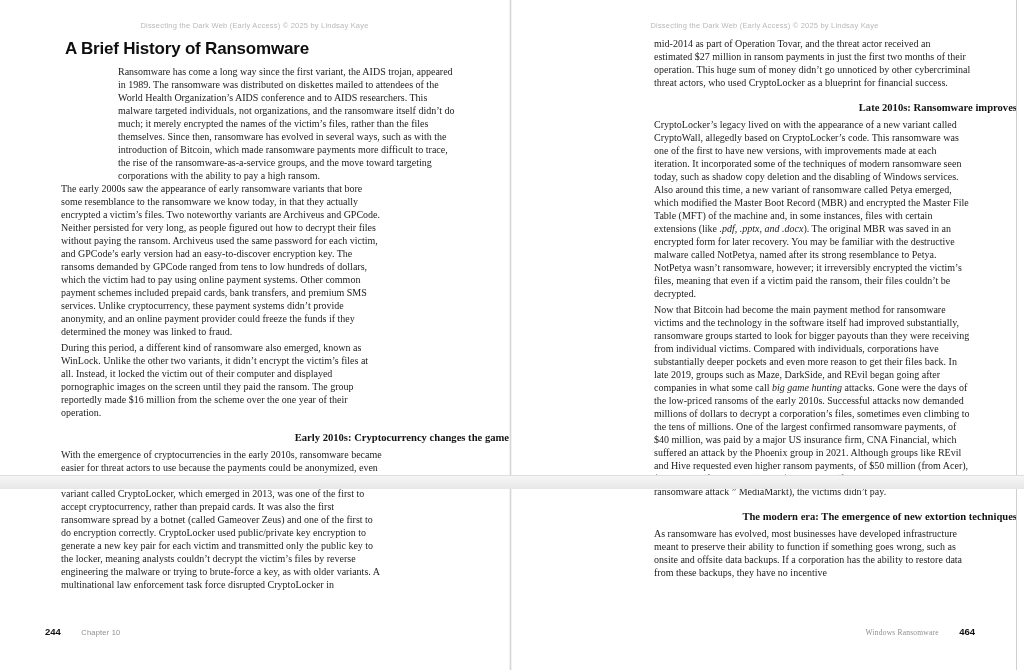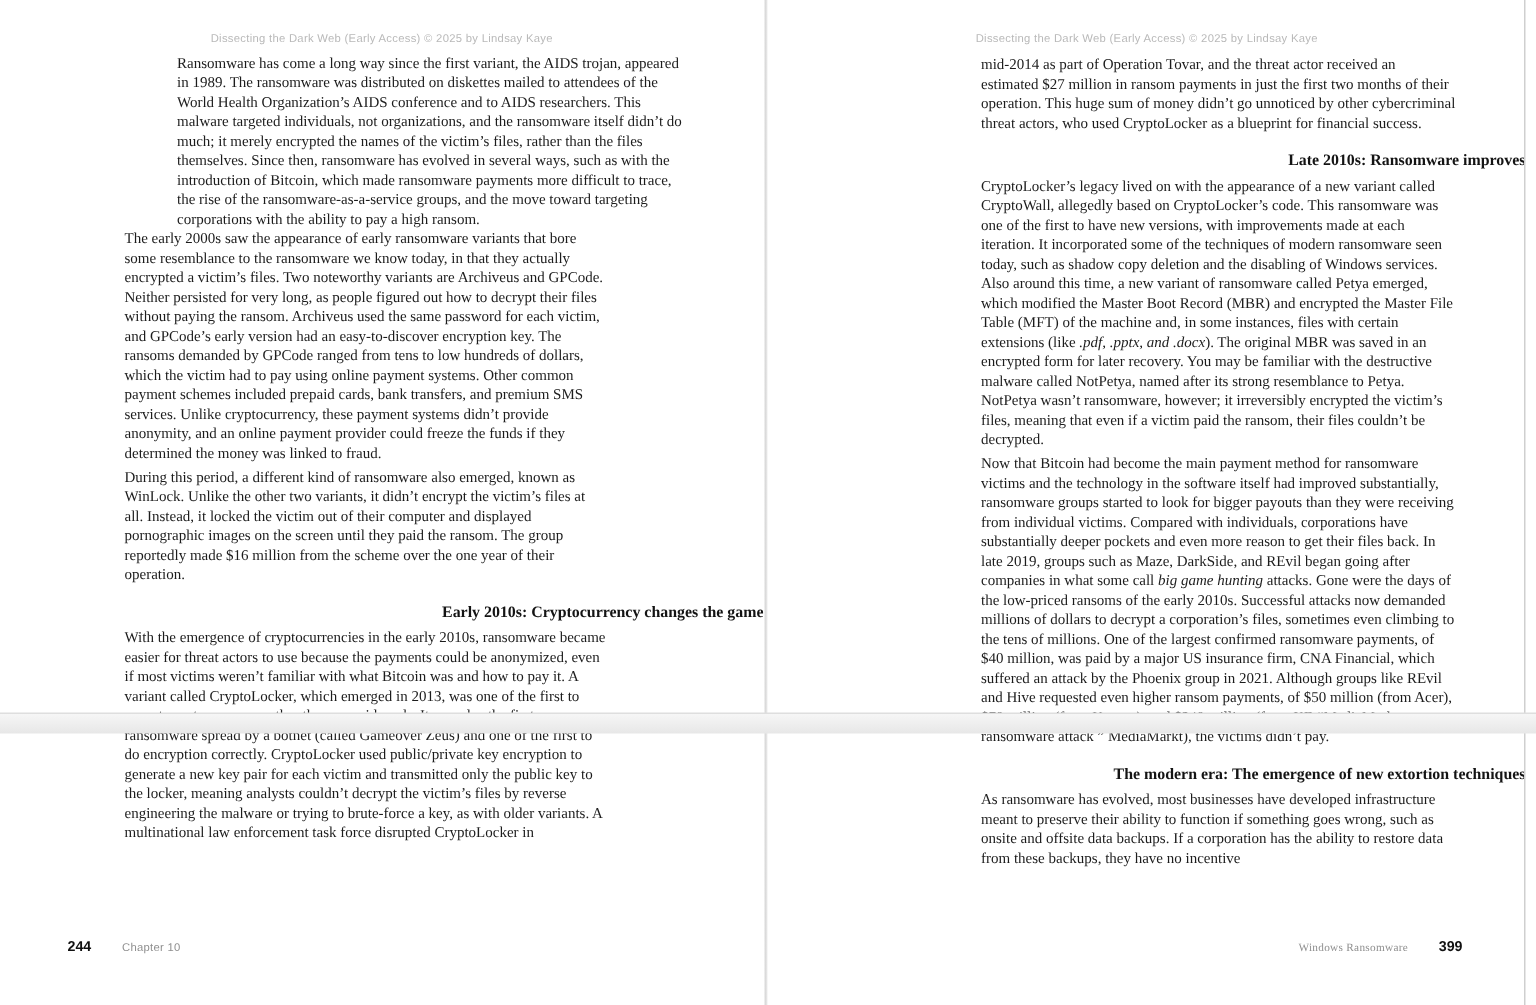--- a/index.html
+++ b/index.html
@@ -23,21 +23,21 @@
                   font-family:"Liberation Sans", sans-serif; font-size:7.5px;
                   color:#b9b9b9; letter-spacing:.2px; }
 
   .page-title { margin:9px 0 0 65px;
                 font-family:"Liberation Sans", sans-serif; font-weight:bold;
                 font-size:17px; letter-spacing:-.2px; color:#0e0e0e; }
 
   p.body { font-size:10px; line-height:13px; color:#1c1c1c;
            text-align:left; hyphens:auto; -webkit-hyphens:auto; }
   .intro      { margin:6px 0 0 118px; width:341px; }
-  .sub-para   { margin:0 0 3px 83px; width:322px; }
+  .sub-para   { margin:0 0 3px 61px; width:322px; }
   .sub-para-r { margin:0 0 3px 142px; width:317px; }
   .cont-para  { margin:7px 0 0 142px; width:317px; }
 
   h3.subhead   { margin:13px 0 5px 121px; font-size:10.6px; font-weight:bold; color:#141414;text-align:right; }
   h3.subhead-r { margin-left:125px; }
 
   em { font-style:italic; }
 
   .footer { position:absolute; bottom:17px;
             font-family:"Liberation Sans", sans-serif; }
@@ -49,20 +49,21 @@
   .footer-right .foot-label { margin-right:16px;font-family:Liberation Serif, serif; }
 </style>
 </head>
 <body>
 
 <div class="spread">
 
   <div class="page page-left">
     <div class="running-head">Dissecting the Dark Web (Early Access) © 2025 by Lindsay Kaye</div>
 
+    <h1 class="page-title">A Brief History of Ransomware</h1>
 
     <p class="body intro">Ransomware has come a long way since the first variant, the AIDS trojan, appeared in 1989. The ransomware was distributed on diskettes mailed to attendees of the World Health Organization’s AIDS conference and to AIDS researchers. This malware targeted individuals, not organizations, and the ransomware itself didn’t do much; it merely encrypted the names of the victim’s files, rather than the files themselves. Since then, ransomware has evolved in several ways, such as with the introduction of Bitcoin, which made ransomware payments more difficult to trace, the rise of the ransomware-as-a-service groups, and the move toward targeting corporations with the ability to pay a high ransom.</p>
 
     <p class="body sub-para">The early 2000s saw the appearance of early ransomware variants that bore some resemblance to the ransomware we know today, in that they actually encrypted a victim’s files. Two noteworthy variants are Archiveus and GPCode. Neither persisted for very long, as people figured out how to decrypt their files without paying the ransom. Archiveus used the same password for each victim, and GPCode’s early version had an easy-to-discover encryption key. The ransoms demanded by GPCode ranged from tens to low hundreds of dollars, which the victim had to pay using online payment systems. Other common payment schemes included prepaid cards, bank transfers, and premium SMS services. Unlike cryptocurrency, these payment systems didn’t provide anonymity, and an online payment provider could freeze the funds if they determined the money was linked to fraud.</p>
     <p class="body sub-para">During this period, a different kind of ransomware also emerged, known as WinLock. Unlike the other two variants, it didn’t encrypt the victim’s files at all. Instead, it locked the victim out of their computer and displayed pornographic images on the screen until they paid the ransom. The group reportedly made $16 million from the scheme over the one year of their operation.</p>
 
     <h3 class="subhead">Early 2010s: Cryptocurrency changes the game</h3>
     <p class="body sub-para">With the emergence of cryptocurrencies in the early 2010s, ransomware became easier for threat actors to use because the payments could be anonymized, even if most victims weren’t familiar with what Bitcoin was and how to pay it. A variant called CryptoLocker, which emerged in 2013, was one of the first to accept cryptocurrency, rather than prepaid cards. It was also the first ransomware spread by a botnet (called Gameover Zeus) and one of the first to do encryption correctly. CryptoLocker used public/private key encryption to generate a new key pair for each victim and transmitted only the public key to the locker, meaning analysts couldn’t decrypt the victim’s files by reverse engineering the malware or trying to brute-force a key, as with older variants. A multinational law enforcement task force disrupted CryptoLocker in</p>
 
     <div class="footer footer-left">
@@ -79,21 +80,21 @@
     <h3 class="subhead subhead-r">Late 2010s: Ransomware improves</h3>
     <p class="body sub-para-r"><span>CryptoLocker’s legacy lived on with the appearance of a new variant called CryptoWall, allegedly based on CryptoLocker’s code. This ransomware was one of the first to have new versions, with improvements made at each iteration. It incorporated some of the techniques of modern ransomware seen today, such as shadow copy deletion and the disabling of Windows services. Also around this time, a new variant of ransomware called Petya emerged, which modified the Master Boot Record (MBR) and encrypted the Master File Table (MFT) of the machine and, in some instances, files with certain extensions (like </span><em>.pdf, .pptx, and .docx</em><span>). The original MBR was saved in an encrypted form for later recovery. You may be familiar with the destructive malware called NotPetya, named after its strong resemblance to Petya. NotPetya wasn’t ransomware, however; it irreversibly encrypted the victim’s files, meaning that even if a victim paid the ransom, their files couldn’t be decrypted.</span></p>
 
     <p class="body sub-para-r"><span>Now that Bitcoin had become the main payment method for ransomware victims and the technology in the software itself had improved substantially, ransomware groups started to look for bigger payouts than they were receiving from individual victims. Compared with individuals, corporations have substantially deeper pockets and even more reason to get their files back. In late 2019, groups such as Maze, DarkSide, and REvil began going after companies in what some call </span><em>big game hunting</em><span> attacks. Gone were the days of the low-priced ransoms of the early 2010s. Successful attacks now demanded millions of dollars to decrypt a corporation’s files, sometimes even climbing to the tens of millions. One of the largest confirmed ransomware payments, of $40 million, was paid by a major US insurance firm, CNA Financial, which suffered an attack by the Phoenix group in 2021. Although groups like REvil and Hive requested even higher ransom payments, of $50 million (from Acer), $70 million (from Kaseya), and $240 million (from XE “MediaMarkt ransomware attack ” MediaMarkt), the victims didn’t pay.</span></p>
 
     <h3 class="subhead subhead-r">The modern era: The emergence of new extortion techniques</h3>
     <p class="body sub-para-r">As ransomware has evolved, most businesses have developed infrastructure meant to preserve their ability to function if something goes wrong, such as onsite and offsite data backups. If a corporation has the ability to restore data from these backups, they have no incentive</p>
 
     <div class="footer footer-right">
       <span class="foot-label">Windows Ransomware</span>
-      <span class="pagenum">399</span>
+      <span class="pagenum">464</span>
     </div>
   </div>
 
   <div class="page-divider"></div>
   <div class="right-edge"></div>
   <div class="bottom-edge"></div>
 
 </div>
 
 </body></html>

